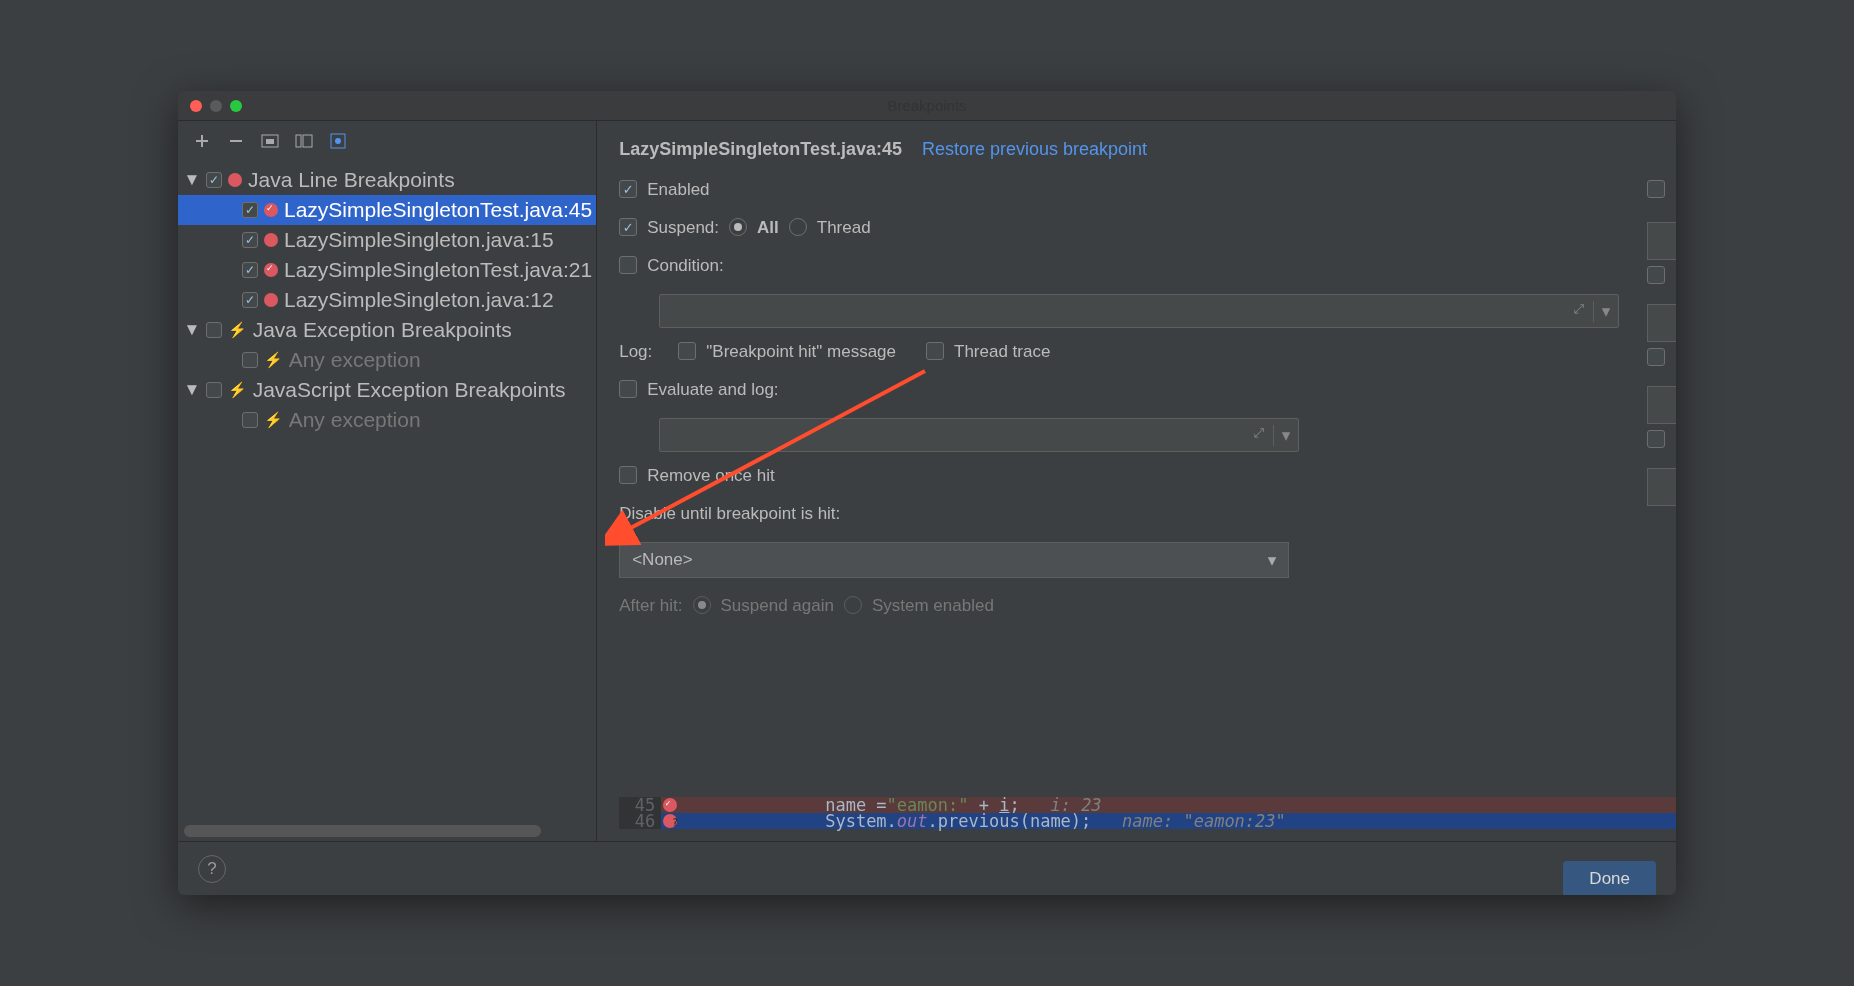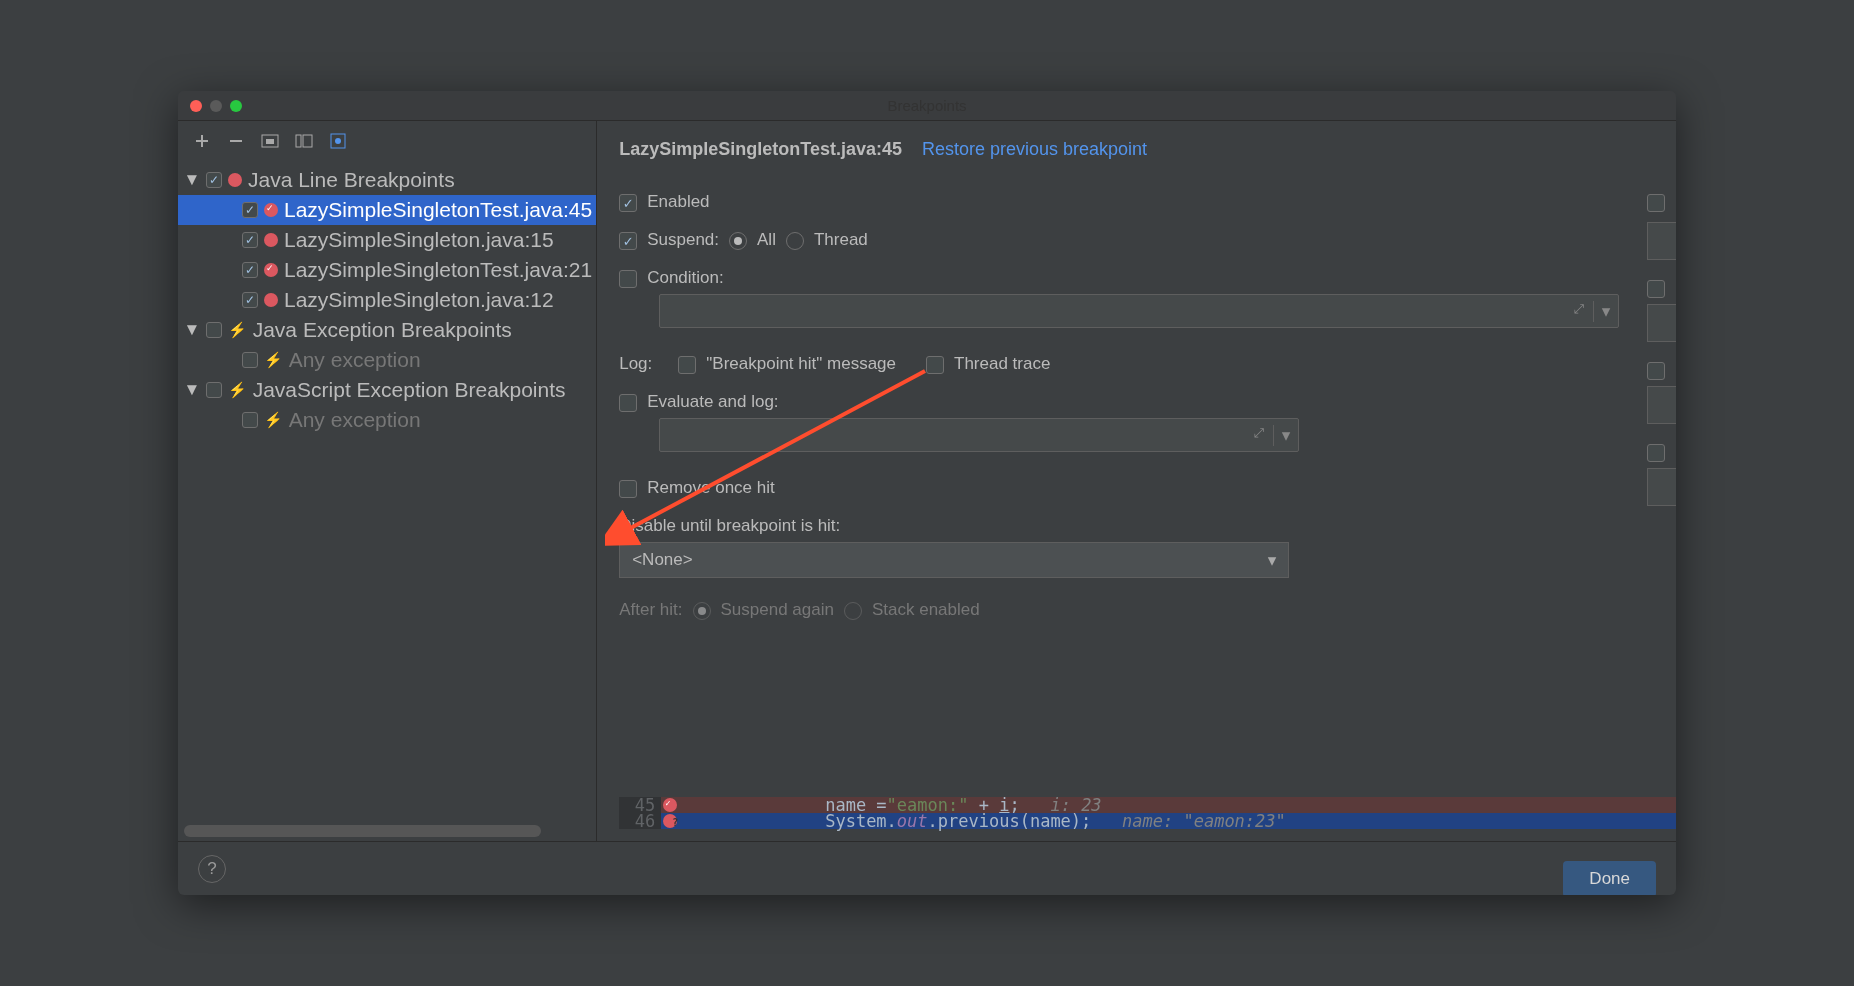--- a/index.html
+++ b/index.html
@@ -112,21 +112,21 @@
 .main {
   flex:1;
   display:flex;
   flex-direction:column;
   padding: 18px 22px 12px 22px;
   position: relative;
 }
 .header-row{display:flex;align-items:center;gap:20px;margin-bottom:14px;}
 .bp-title{font-weight:bold;color:#bbbbbb;font-size:18px;}
 .restore-link{color:#5394ec;font-size:18px;cursor:pointer;}
-.form-row{display:flex;align-items:flex-end;gap:10px;margin:6px 0;min-height:32px;}
+.form-row{display:flex;align-items:flex-start;gap:10px;margin:6px 0;min-height:32px;}
 .checkbox{
   width:18px;height:18px;border:1px solid #6e6e6e;border-radius:3px;
   display:inline-flex;align-items:center;justify-content:center;background:#43494a;
 }
 .checkbox.checked::after{content:"✓";color:#a0c0e0;font-size:13px;}
 .radio{width:18px;height:18px;border:1px solid #6e6e6e;border-radius:50%;display:inline-flex;align-items:center;justify-content:center;}
 .radio.selected::after{content:"";width:8px;height:8px;background:#bbbbbb;border-radius:50%;}
 .label{color:#bbbbbb;}
 .label.dim{color:#777;}
 .input-box{
@@ -295,21 +295,21 @@
       <div class="two-col">
         <div class="left-col">
           <div class="form-row">
             <span class="checkbox checked"></span>
             <span class="label">Enabled</span>
           </div>
           <div class="form-row">
             <span class="checkbox checked"></span>
             <span class="label">Suspend:</span>
             <span class="radio selected"></span>
-            <span class="label" style="font-weight:normal">All</span>
+            <span class="label" style="font-weight:bold">All</span>
             <span class="radio"></span>
             <span class="label">Thread</span>
           </div>
           <div class="form-row">
             <span class="checkbox"></span>
             <span class="label">Condition:</span>
           </div>
           <div class="input-box condition-box">
             <span class="expand-btn">⤢</span>
             <span class="dd-btn">▾</span>
@@ -335,26 +335,26 @@
             <span class="checkbox"></span>
             <span class="label">Remove once hit</span>
           </div>
           <div class="form-row">
             <span class="label">Disable until breakpoint is hit:</span>
           </div>
           <div class="combo">
             <span>&lt;None&gt;</span>
             <span class="arrow">▾</span>
           </div>
-          <div class="form-row" style="margin-top:10px;">
+          <div class="form-row" style="margin-top:18px;">
             <span class="label dim">After hit:</span>
             <span class="radio selected" style="opacity:.6"></span>
             <span class="label dim">Suspend again</span>
             <span class="radio" style="opacity:.6"></span>
-            <span class="label dim">Stack enabled</span>
+            <span class="label dim">System enabled</span>
           </div>
         </div>
 
         <div class="right-col">
           <div class="filter-group">
             <div class="form-row">
               <span class="checkbox"></span>
               <span class="label">Instance filters:</span>
             </div>
             <div style="display:flex;gap:8px;">

